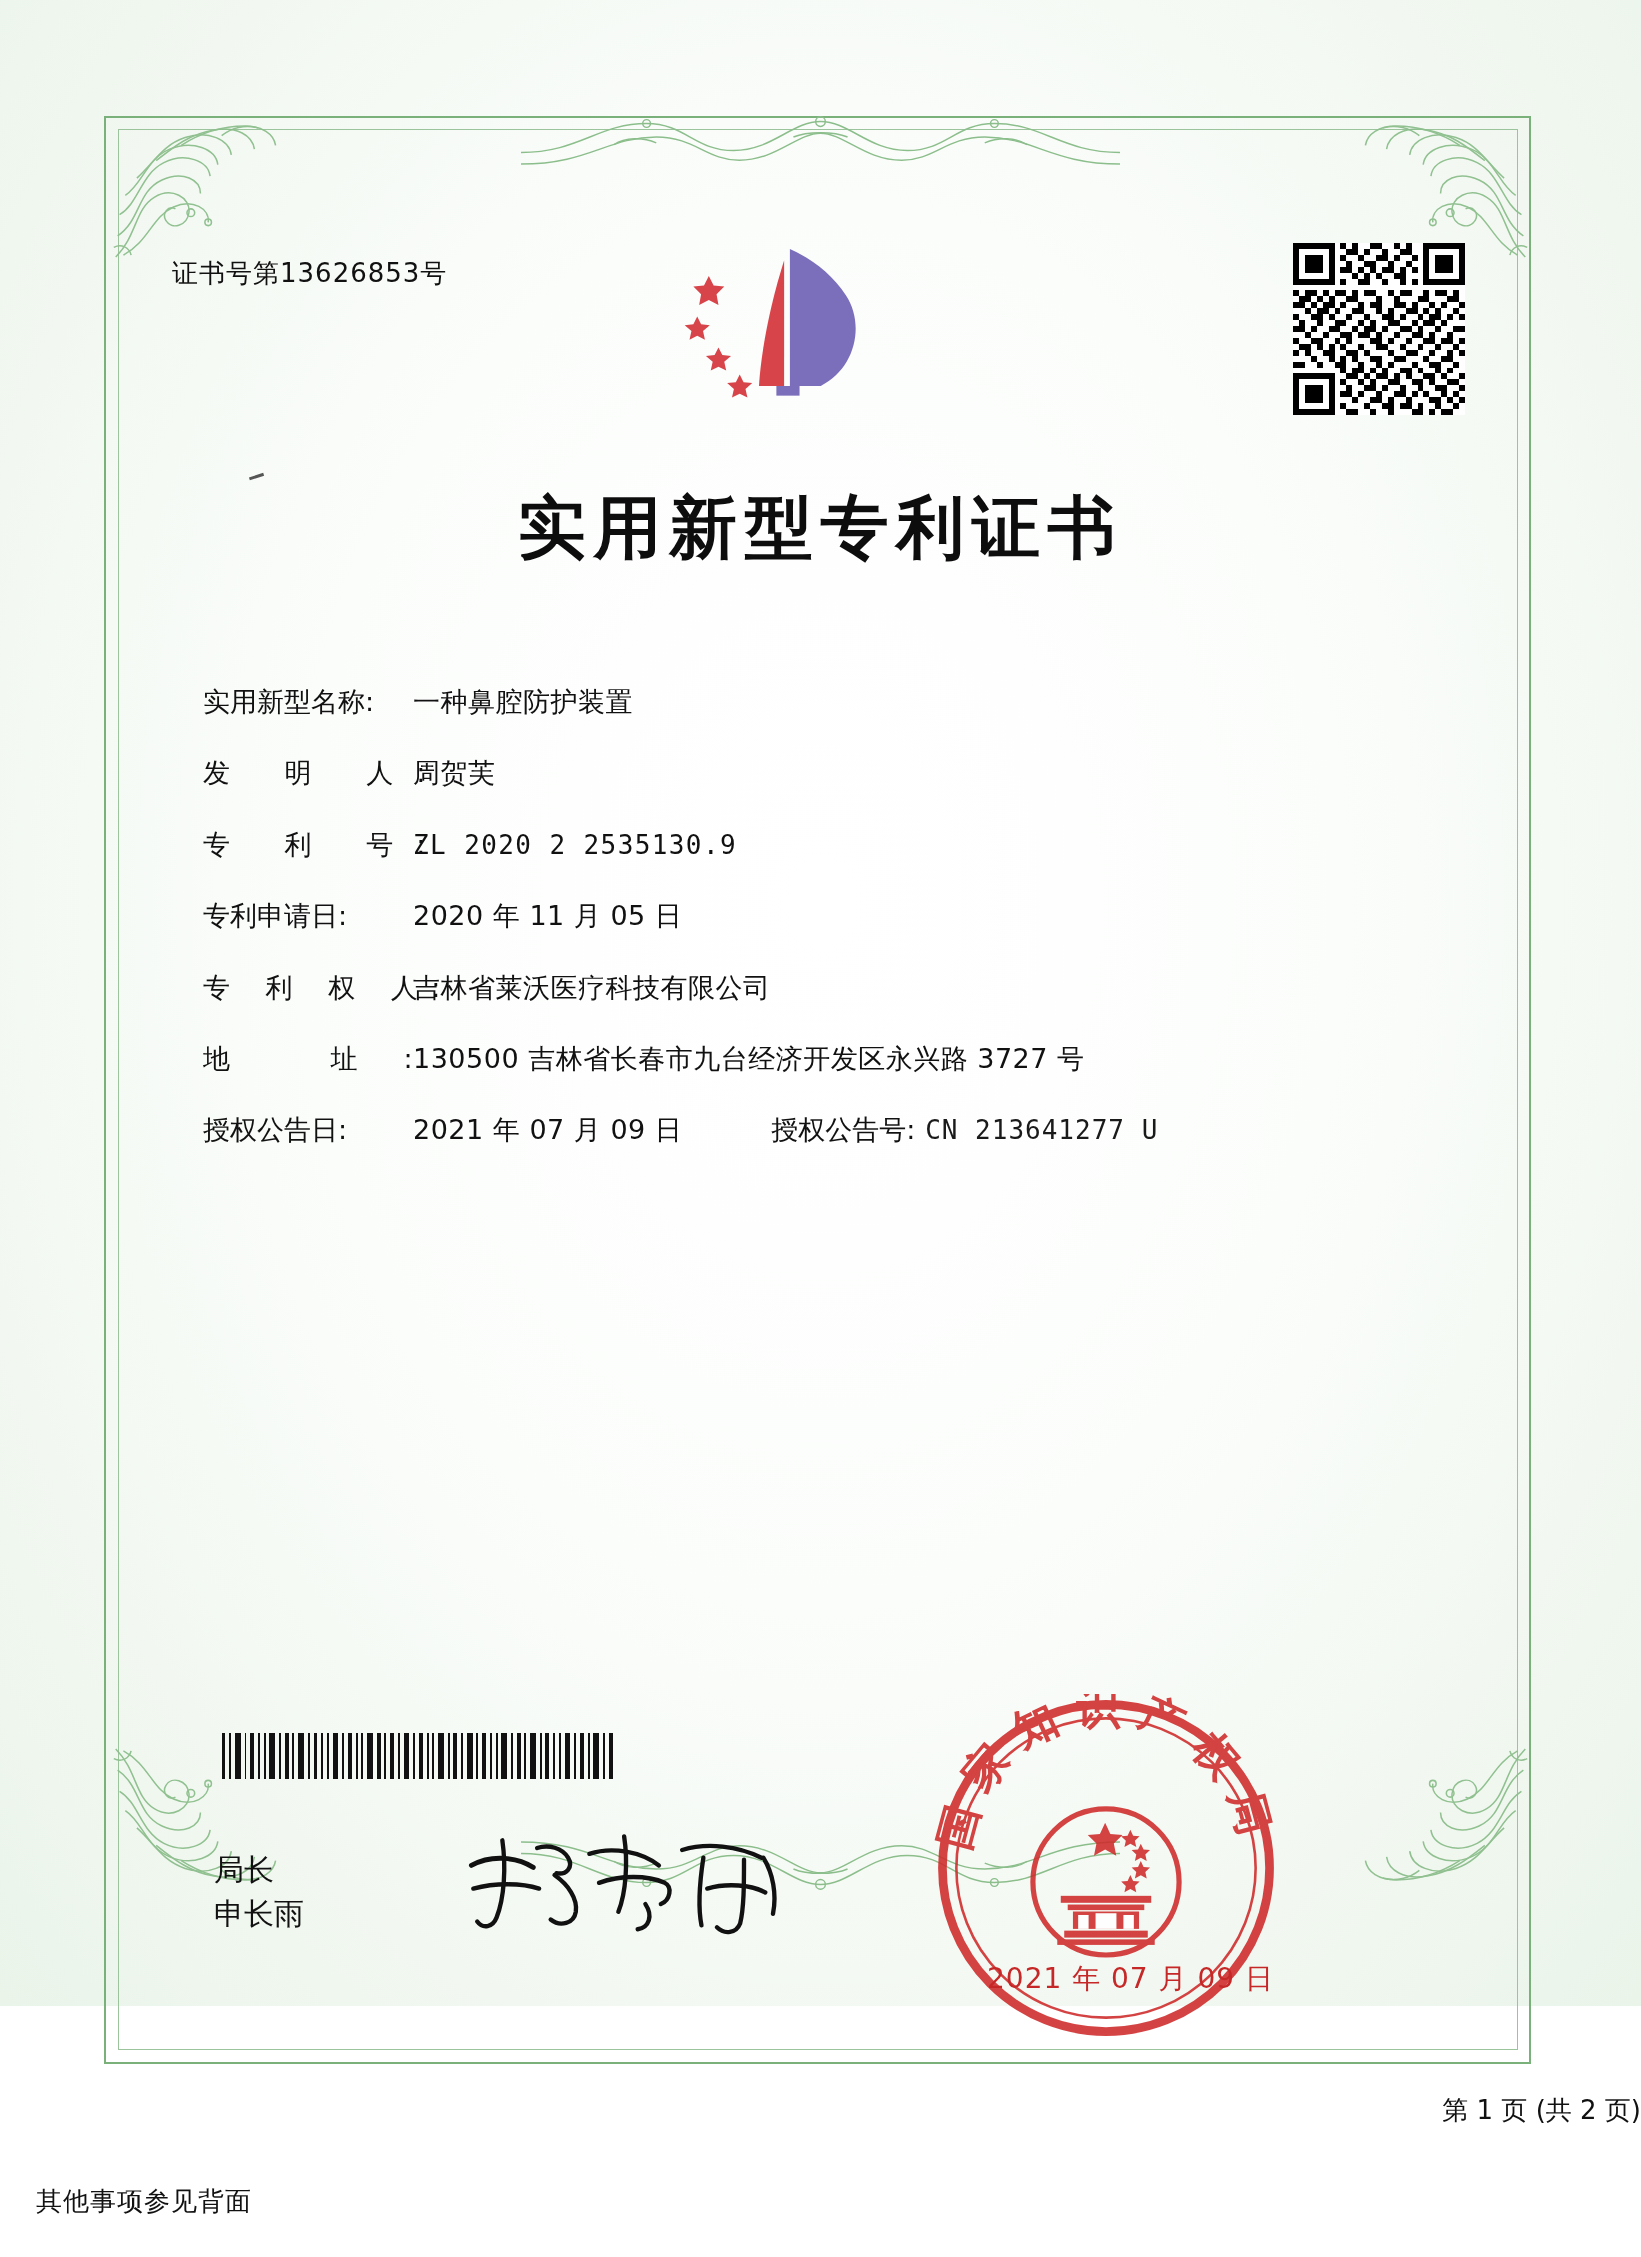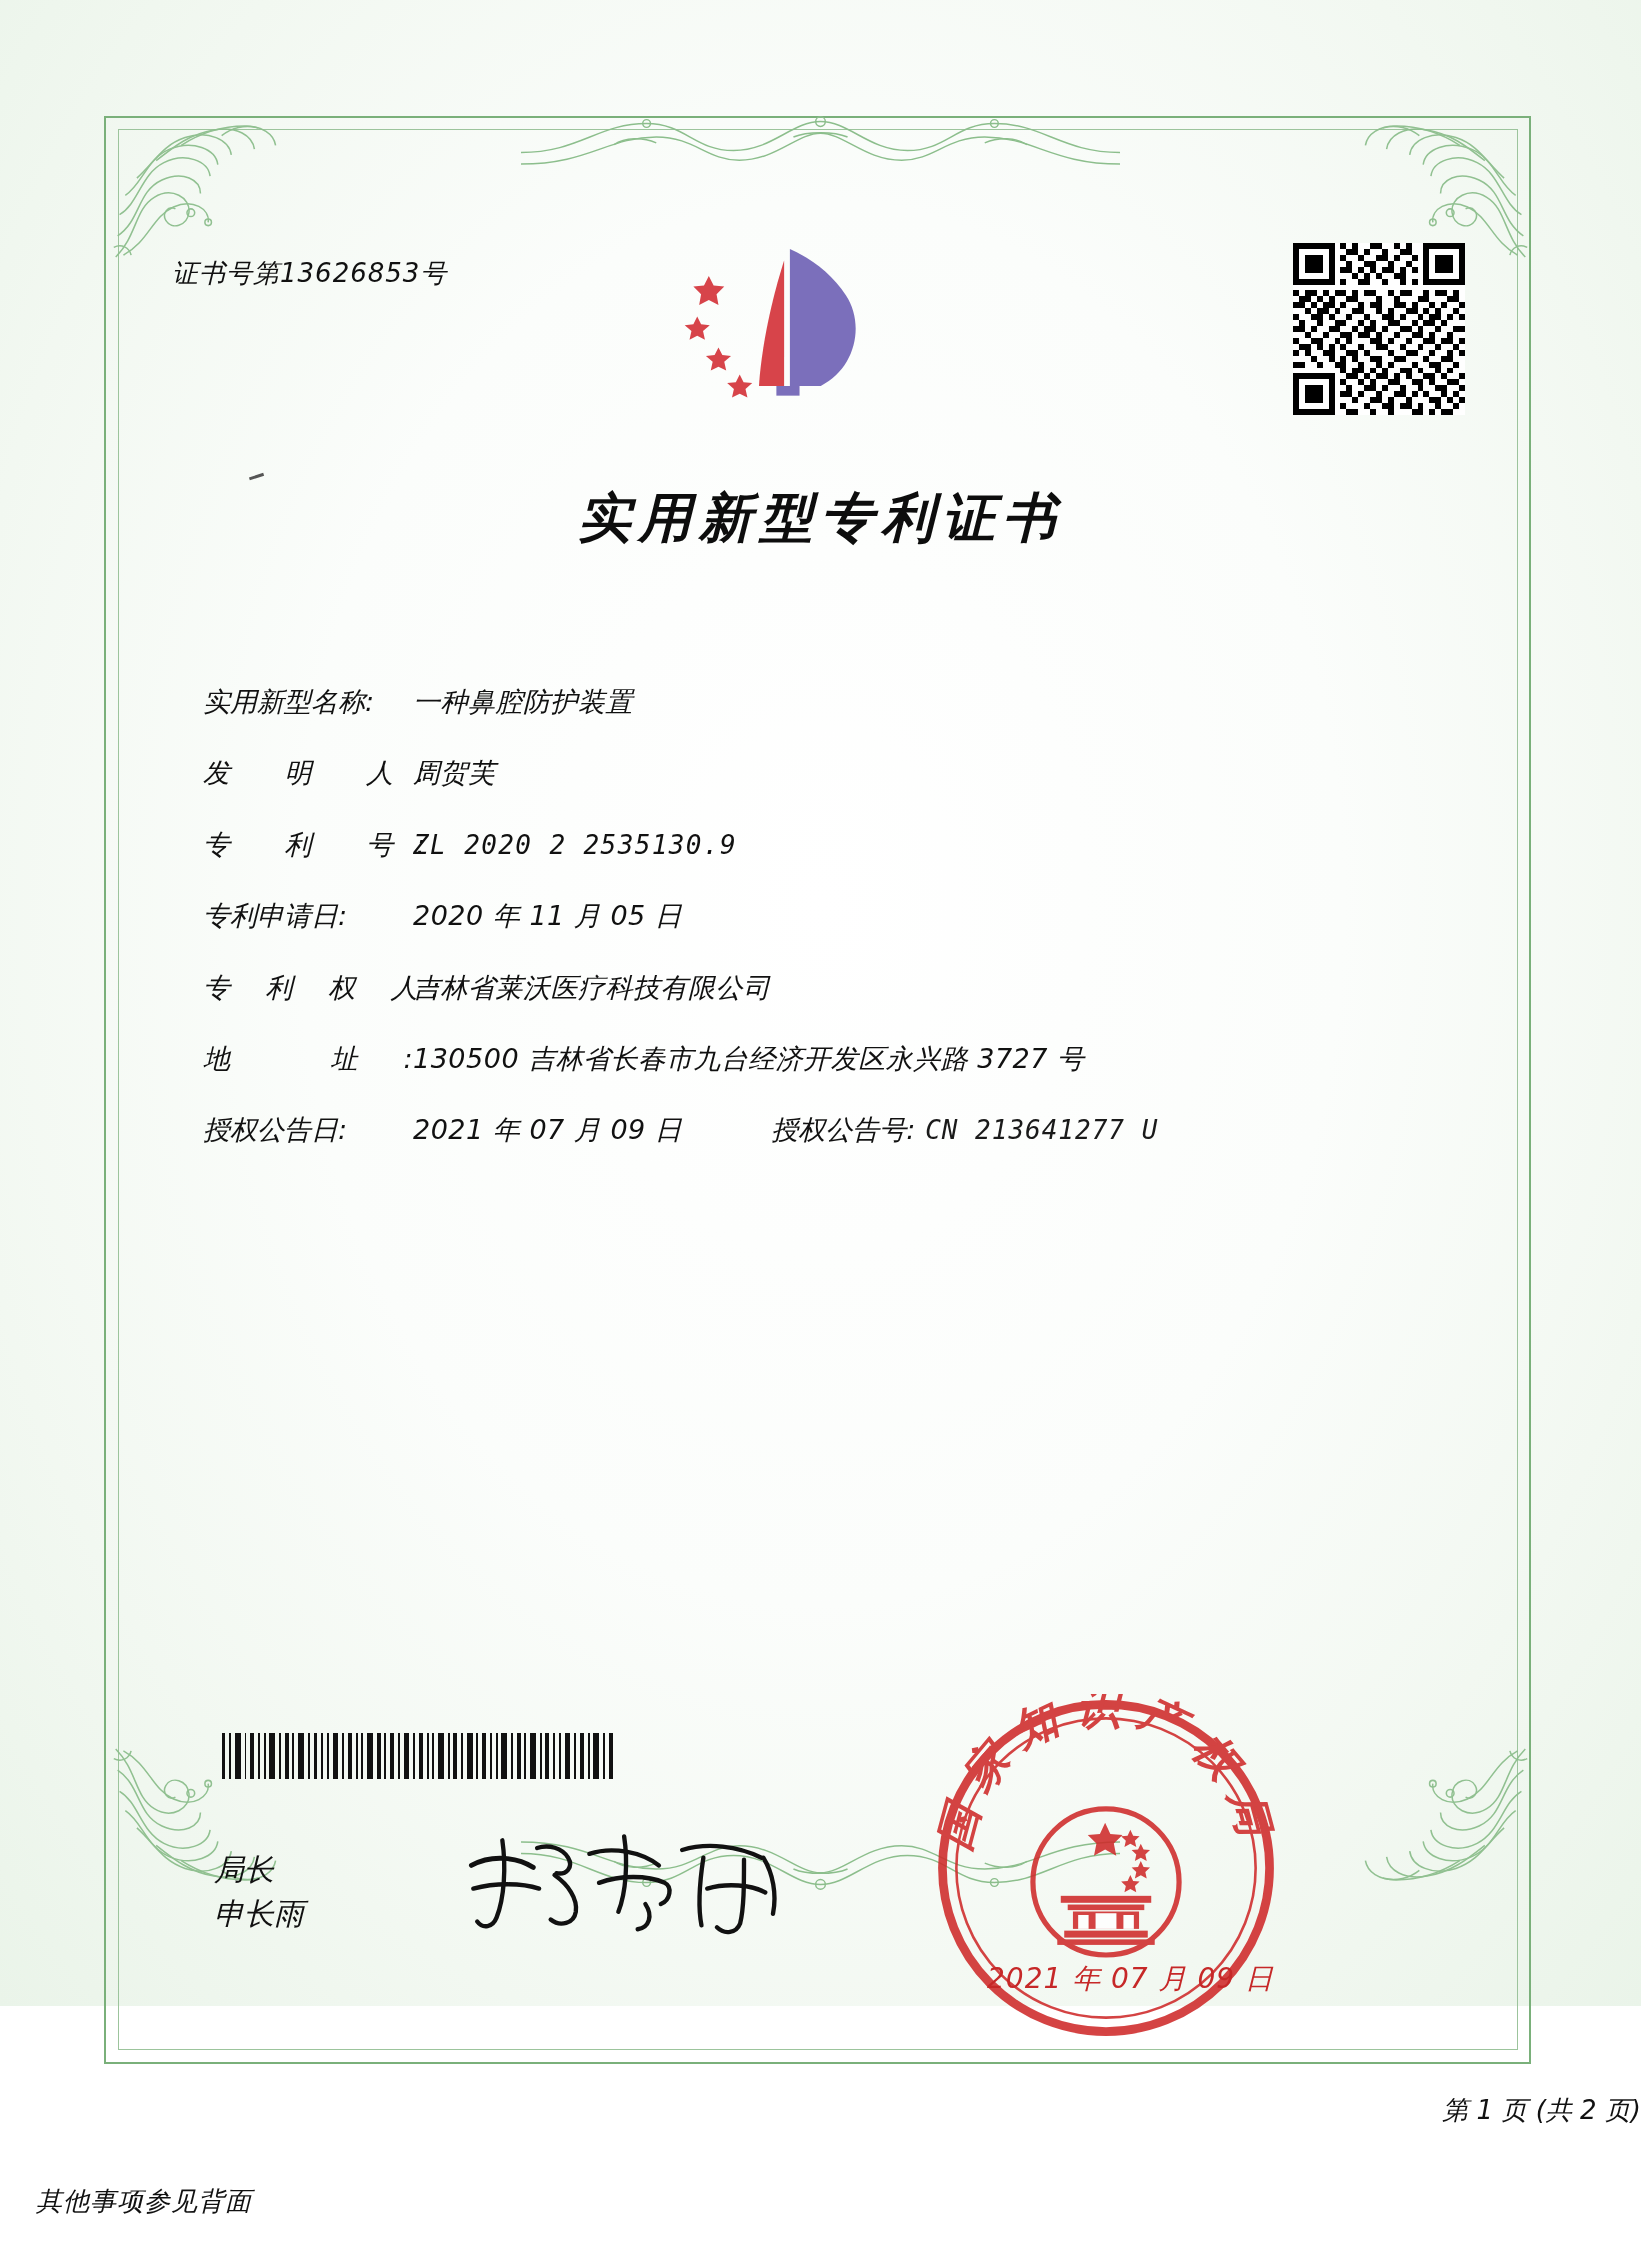--- a/index.html
+++ b/index.html
@@ -16,21 +16,20 @@
     overflow: hidden;
   }
 
   .page {
     position: absolute;
     left: 0; top: 0;
     width: 1641px;
     height: 2006px;
     background:
       radial-gradient(ellipse at 50% 45%, #ffffff 0%, #fbfdfb 45%, #f2f8f1 75%, #eaf4e9 100%);
-    font-style: italic;
   }
 
   
   .border-outer {
     position: absolute;
     left: 104px; top: 116px;
     width: 1427px; height: 1948px;
     border: 2.9px solid #7ab07a;
     box-sizing: border-box;
   }
@@ -92,21 +91,21 @@
     right: 176px; top: 243px;
     width: 172px; height: 172px;
   }
   .qr svg { width:100%; height:100%; display:block; }
 
   .title {
     position: absolute;
     left: 0; right: 0;
     top: 483px;
     text-align: center;
-    font-size: 53px;
+    font-size: 68px;
     font-weight: bold;
     letter-spacing: 7.7px;
     font-family: "DejaVu Serif", "Liberation Serif", serif;
     color: #0d0d0d;
   }
 
   .tick {
     position: absolute;
     left: 249px; top: 475px;
     width: 15.4px; height: 2.9px;

